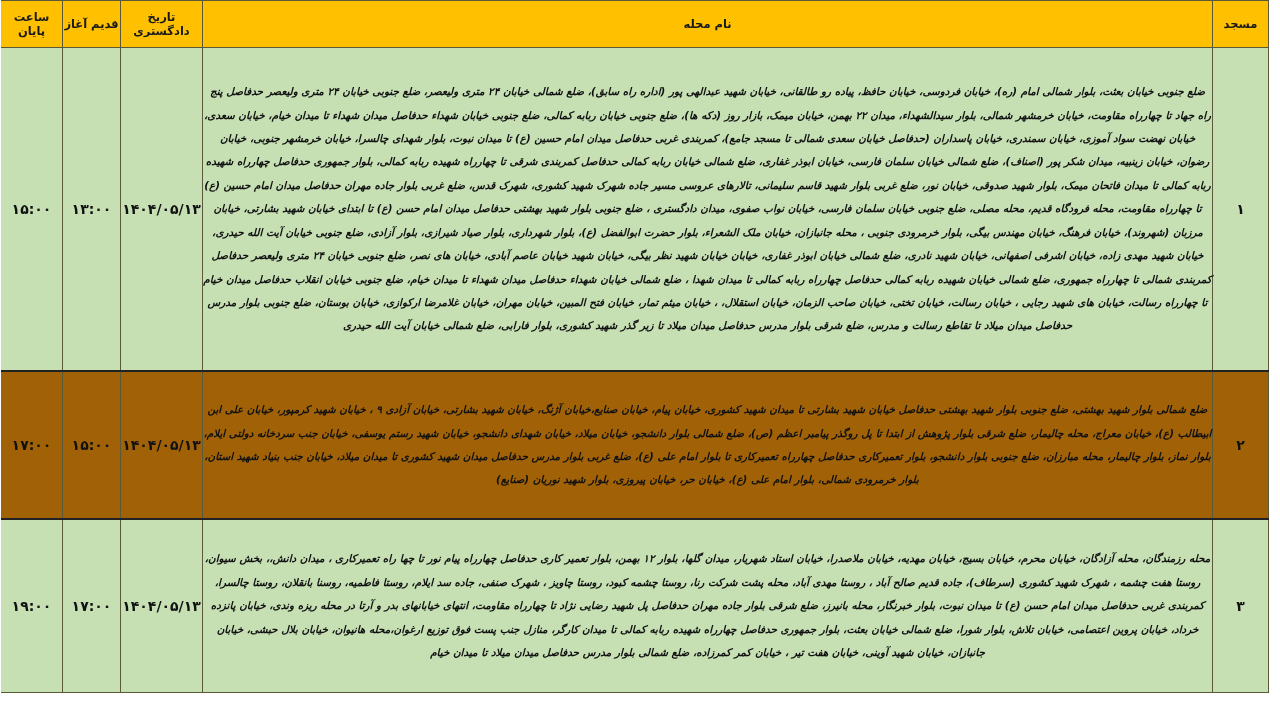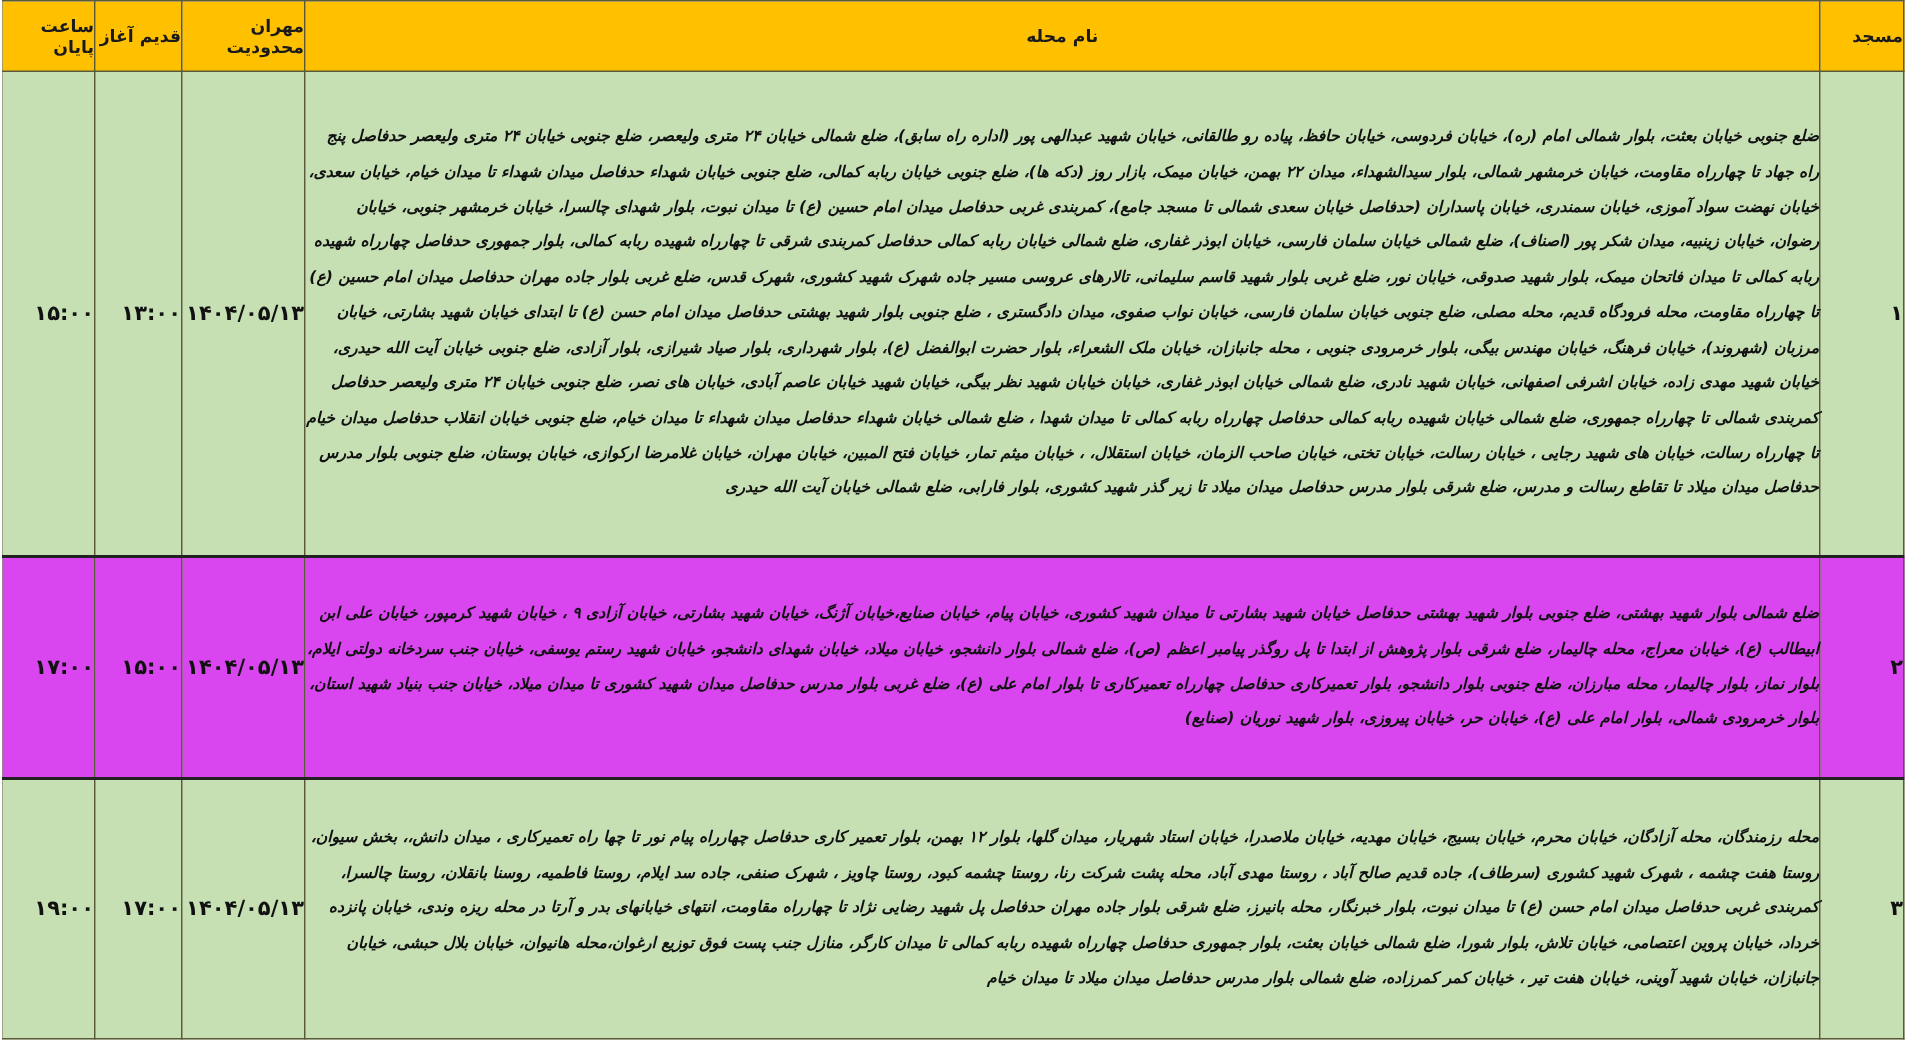--- a/index.html
+++ b/index.html
@@ -23,36 +23,36 @@
     table.schedule {
       border-collapse: collapse;
       width: 1266px;
       table-layout: fixed;
       direction: rtl;
     }
     table.schedule th,
     table.schedule td {
       border: 1px solid #5a5a3a;
       padding: 0;
-      text-align: right;
+      text-align: center;
       vertical-align: middle;
       color: #111111;
     }
     table.schedule th {
       background: #ffc000;
       height: 46px;
       font-weight: bold;
       font-size: 11.5px;
       color: #1a1a1a;
     }
     table.schedule th.area-col {
       text-align: center;
     }
     tr.row-green td { background: #c6e0b4; }
-    tr.row-cream td { background: #d946ef; }
+    tr.row-cream td { background: #a16207; }
     tr.row-1 td { height: 322px; }
     tr.row-2 td { height: 146px; }
     tr.row-3 td { height: 172px; }
     td.area {
       text-align: right;
       direction: rtl;
       font-weight: bold;
       font-size: 10.4px;
       line-height: 23.4px;
       padding: 2px 6px 2px 6px;
@@ -80,21 +80,21 @@
       <col class="c-row">
       <col class="c-area">
       <col class="c-date">
       <col class="c-start">
       <col class="c-end">
     </colgroup>
     <thead>
       <tr>
         <th>مسجد</th>
         <th class="area-col">نام محله</th>
-        <th>مهران محدودیت</th>
+        <th>تاریخ دادگستری</th>
         <th>قدیم آغاز</th>
         <th>ساعت پایان</th>
       </tr>
     </thead>
     <tbody>
       <tr class="row-green row-1">
         <td class="num">۱</td>
         <td class="area">ضلع جنوبی خیابان بعثت، بلوار شمالی امام (ره)، خیابان فردوسی، خیابان حافظ، پیاده رو طالقانی، خیابان شهید عبدالهی پور (اداره راه سابق)، ضلع شمالی خیابان ۲۴ متری ولیعصر، ضلع جنوبی خیابان ۲۴ متری ولیعصر حدفاصل پنج راه جهاد تا چهارراه مقاومت، خیابان خرمشهر شمالی، بلوار سیدالشهداء، میدان ۲۲ بهمن، خیابان میمک، بازار روز (دکه ها)، ضلع جنوبی خیابان ربابه کمالی، ضلع جنوبی خیابان شهداء حدفاصل میدان شهداء تا میدان خیام، خیابان سعدی، خیابان نهضت سواد آموزی، خیابان سمندری، خیابان پاسداران (حدفاصل خیابان سعدی شمالی تا مسجد جامع)، کمربندی غربی حدفاصل میدان امام حسین (ع) تا میدان نبوت، بلوار شهدای چالسرا، خیابان خرمشهر جنوبی، خیابان رضوان، خیابان زینبیه، میدان شکر پور (اصناف)، ضلع شمالی خیابان سلمان فارسی، خیابان ابوذر غفاری، ضلع شمالی خیابان ربابه کمالی حدفاصل کمربندی شرقی تا چهارراه شهیده ربابه کمالی، بلوار جمهوری حدفاصل چهارراه شهیده ربابه کمالی تا میدان فاتحان میمک، بلوار شهید صدوقی، خیابان نور، ضلع غربی بلوار شهید قاسم سلیمانی، تالارهای عروسی مسیر جاده شهرک شهید کشوری، شهرک قدس، ضلع غربی بلوار جاده مهران حدفاصل میدان امام حسین (ع) تا چهارراه مقاومت، محله فرودگاه قدیم، محله مصلی، ضلع جنوبی خیابان سلمان فارسی، خیابان نواب صفوی، میدان دادگستری ، ضلع جنوبی بلوار شهید بهشتی حدفاصل میدان امام حسن (ع) تا ابتدای خیابان شهید بشارتی، خیابان مرزبان (شهروند)، خیابان فرهنگ، خیابان مهندس بیگی، بلوار خرمرودی جنوبی ، محله جانبازان، خیابان ملک الشعراء، بلوار حضرت ابوالفضل (ع)، بلوار شهرداری، بلوار صیاد شیرازی، بلوار آزادی، ضلع جنوبی خیابان آیت الله حیدری، خیابان شهید مهدی زاده، خیابان اشرفی اصفهانی، خیابان شهید نادری، ضلع شمالی خیابان ابوذر غفاری، خیابان خیابان شهید نظر بیگی، خیابان شهید خیابان عاصم آبادی، خیابان های نصر، ضلع جنوبی خیابان ۲۴ متری ولیعصر حدفاصل کمربندی شمالی تا چهارراه جمهوری، ضلع شمالی خیابان شهیده ربابه کمالی حدفاصل چهارراه ربابه کمالی تا میدان شهدا ، ضلع شمالی خیابان شهداء حدفاصل میدان شهداء تا میدان خیام، ضلع جنوبی خیابان انقلاب حدفاصل میدان خیام تا چهارراه رسالت، خیابان های شهید رجایی ، خیابان رسالت، خیابان تختی، خیابان صاحب الزمان، خیابان استقلال، ، خیابان میثم تمار، خیابان فتح المبین، خیابان مهران، خیابان غلامرضا ارکوازی، خیابان بوستان، ضلع جنوبی بلوار مدرس حدفاصل میدان میلاد تا تقاطع رسالت و مدرس، ضلع شرقی بلوار مدرس حدفاصل میدان میلاد تا زیر گذر شهید کشوری، بلوار فارابی، ضلع شمالی خیابان آیت الله حیدری</td>
         <td class="date">۱۴۰۴/۰۵/۱۳</td>
         <td class="time">۱۳:۰۰</td>

